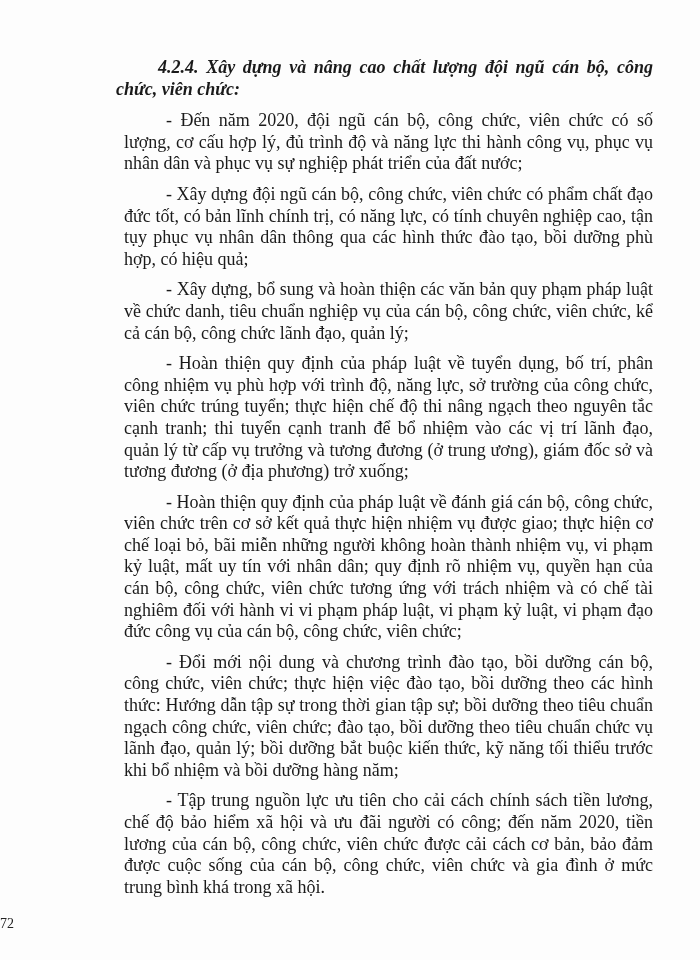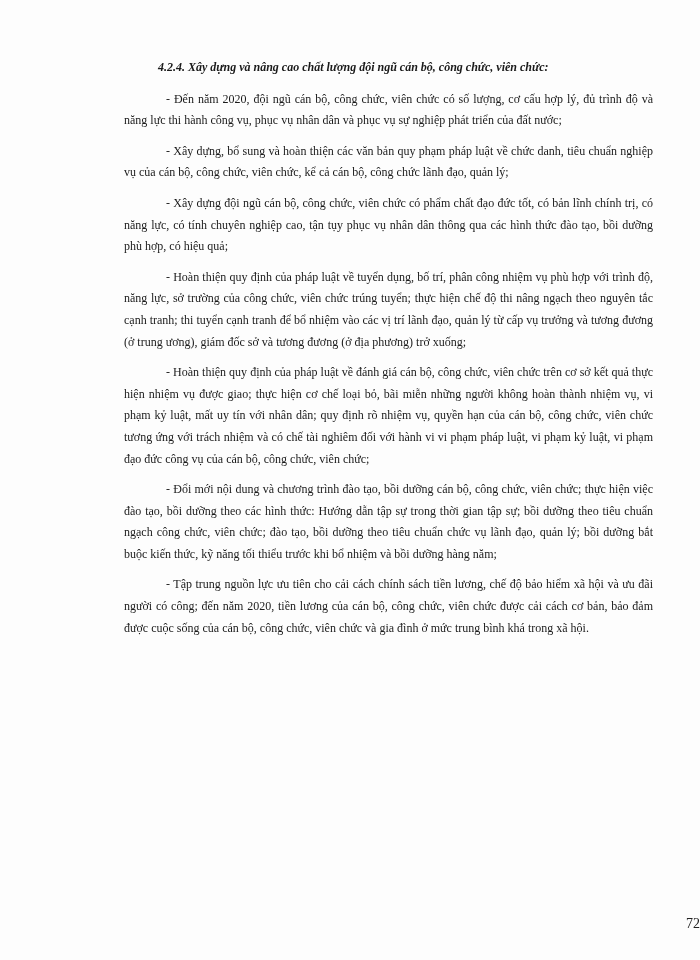--- a/index.html
+++ b/index.html
@@ -9,52 +9,52 @@
     position: relative;
     overflow: hidden;
     font-family: "Liberation Serif", serif;
     color: #1a1a1a;
   }
   .page-body {
     position: absolute;
     left: 116px;
     top: 57px;
     width: 537px;
-    font-size: 12px;
+    font-size: 18px;
     line-height: 21.6px;
   }
   .heading {
     font-weight: bold;
     font-style: italic;
     text-indent: 42px;
     margin: 0 0 10px 0;
     text-align: justify;
   }
   .para {
     text-indent: 42px;
     text-align: justify;
     margin: 0 0 9px 8px;
   }
   .page-number {
     position: absolute;
     left: 0; width: 700px;
     top: 916px;
-    text-align: right;
+    text-align: left;
     font-family: "Liberation Serif", serif;
     font-size: 14px;
     color: #222;
   }
 </style>
 </head>
 <body>
 
 <div class="page-body">
   <p class="heading">4.2.4. Xây dựng và nâng cao chất lượng đội ngũ cán bộ, công chức, viên chức:</p>
   <p class="para">- Đến năm 2020, đội ngũ cán bộ, công chức, viên chức có số lượng, cơ cấu hợp lý, đủ trình độ và năng lực thi hành công vụ, phục vụ nhân dân và phục vụ sự nghiệp phát triển của đất nước;</p>
+  <p class="para">- Xây dựng đội ngũ cán bộ, công chức, viên chức có phẩm chất đạo đức tốt, có bản lĩnh chính trị, có năng lực, có tính chuyên nghiệp cao, tận tụy phục vụ nhân dân thông qua các hình thức đào tạo, bồi dưỡng phù hợp, có hiệu quả;</p>
   <p class="para">- Xây dựng, bổ sung và hoàn thiện các văn bản quy phạm pháp luật về chức danh, tiêu chuẩn nghiệp vụ của cán bộ, công chức, viên chức, kể cả cán bộ, công chức lãnh đạo, quản lý;</p>
-  <p class="para">- Xây dựng đội ngũ cán bộ, công chức, viên chức có phẩm chất đạo đức tốt, có bản lĩnh chính trị, có năng lực, có tính chuyên nghiệp cao, tận tụy phục vụ nhân dân thông qua các hình thức đào tạo, bồi dưỡng phù hợp, có hiệu quả;</p>
   <p class="para">- Hoàn thiện quy định của pháp luật về tuyển dụng, bố trí, phân công nhiệm vụ phù hợp với trình độ, năng lực, sở trường của công chức, viên chức trúng tuyển; thực hiện chế độ thi nâng ngạch theo nguyên tắc cạnh tranh; thi tuyển cạnh tranh để bổ nhiệm vào các vị trí lãnh đạo, quản lý từ cấp vụ trưởng và tương đương (ở trung ương), giám đốc sở và tương đương (ở địa phương) trở xuống;</p>
   <p class="para">- Hoàn thiện quy định của pháp luật về đánh giá cán bộ, công chức, viên chức trên cơ sở kết quả thực hiện nhiệm vụ được giao; thực hiện cơ chế loại bỏ, bãi miễn những người không hoàn thành nhiệm vụ, vi phạm kỷ luật, mất uy tín với nhân dân; quy định rõ nhiệm vụ, quyền hạn của cán bộ, công chức, viên chức tương ứng với trách nhiệm và có chế tài nghiêm đối với hành vi vi phạm pháp luật, vi phạm kỷ luật, vi phạm đạo đức công vụ của cán bộ, công chức, viên chức;</p>
   <p class="para">- Đổi mới nội dung và chương trình đào tạo, bồi dưỡng cán bộ, công chức, viên chức; thực hiện việc đào tạo, bồi dưỡng theo các hình thức: Hướng dẫn tập sự trong thời gian tập sự; bồi dưỡng theo tiêu chuẩn ngạch công chức, viên chức; đào tạo, bồi dưỡng theo tiêu chuẩn chức vụ lãnh đạo, quản lý; bồi dưỡng bắt buộc kiến thức, kỹ năng tối thiểu trước khi bổ nhiệm và bồi dưỡng hàng năm;</p>
   <p class="para">- Tập trung nguồn lực ưu tiên cho cải cách chính sách tiền lương, chế độ bảo hiểm xã hội và ưu đãi người có công; đến năm 2020, tiền lương của cán bộ, công chức, viên chức được cải cách cơ bản, bảo đảm được cuộc sống của cán bộ, công chức, viên chức và gia đình ở mức trung bình khá trong xã hội.</p>
 </div>
 
 <div class="page-number">72</div>
 
 </body></html>

